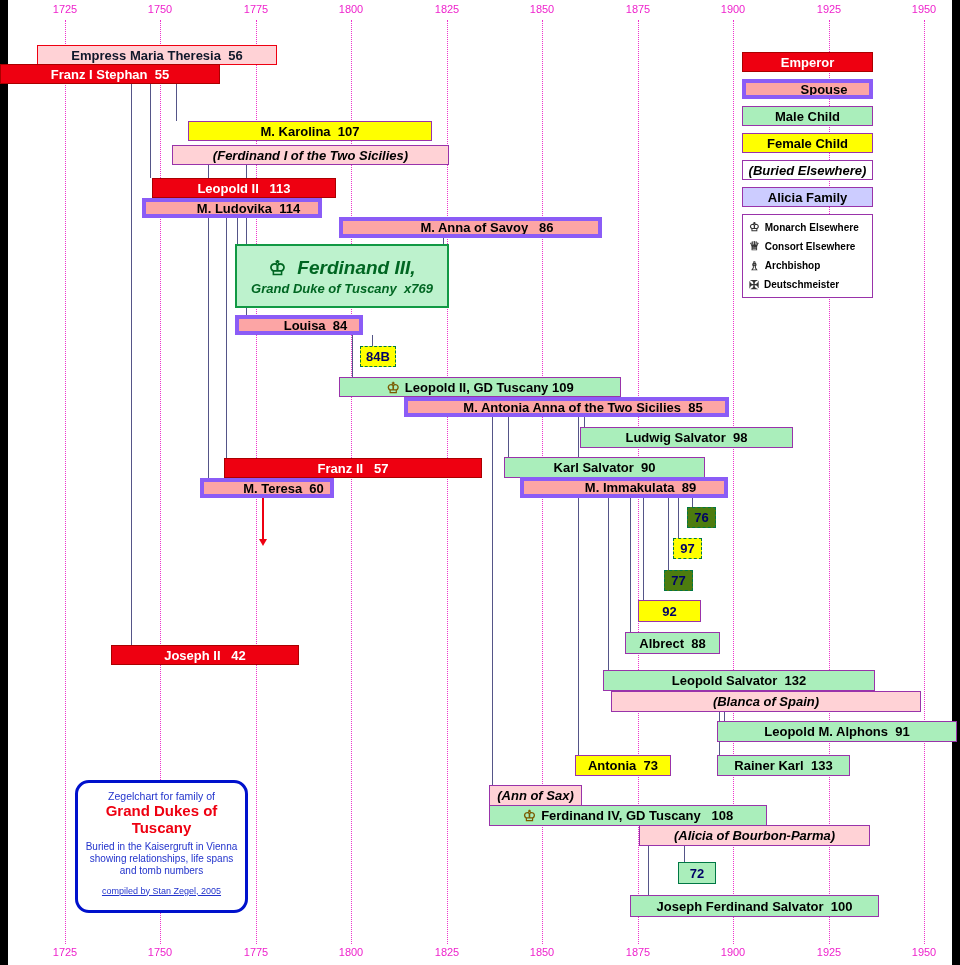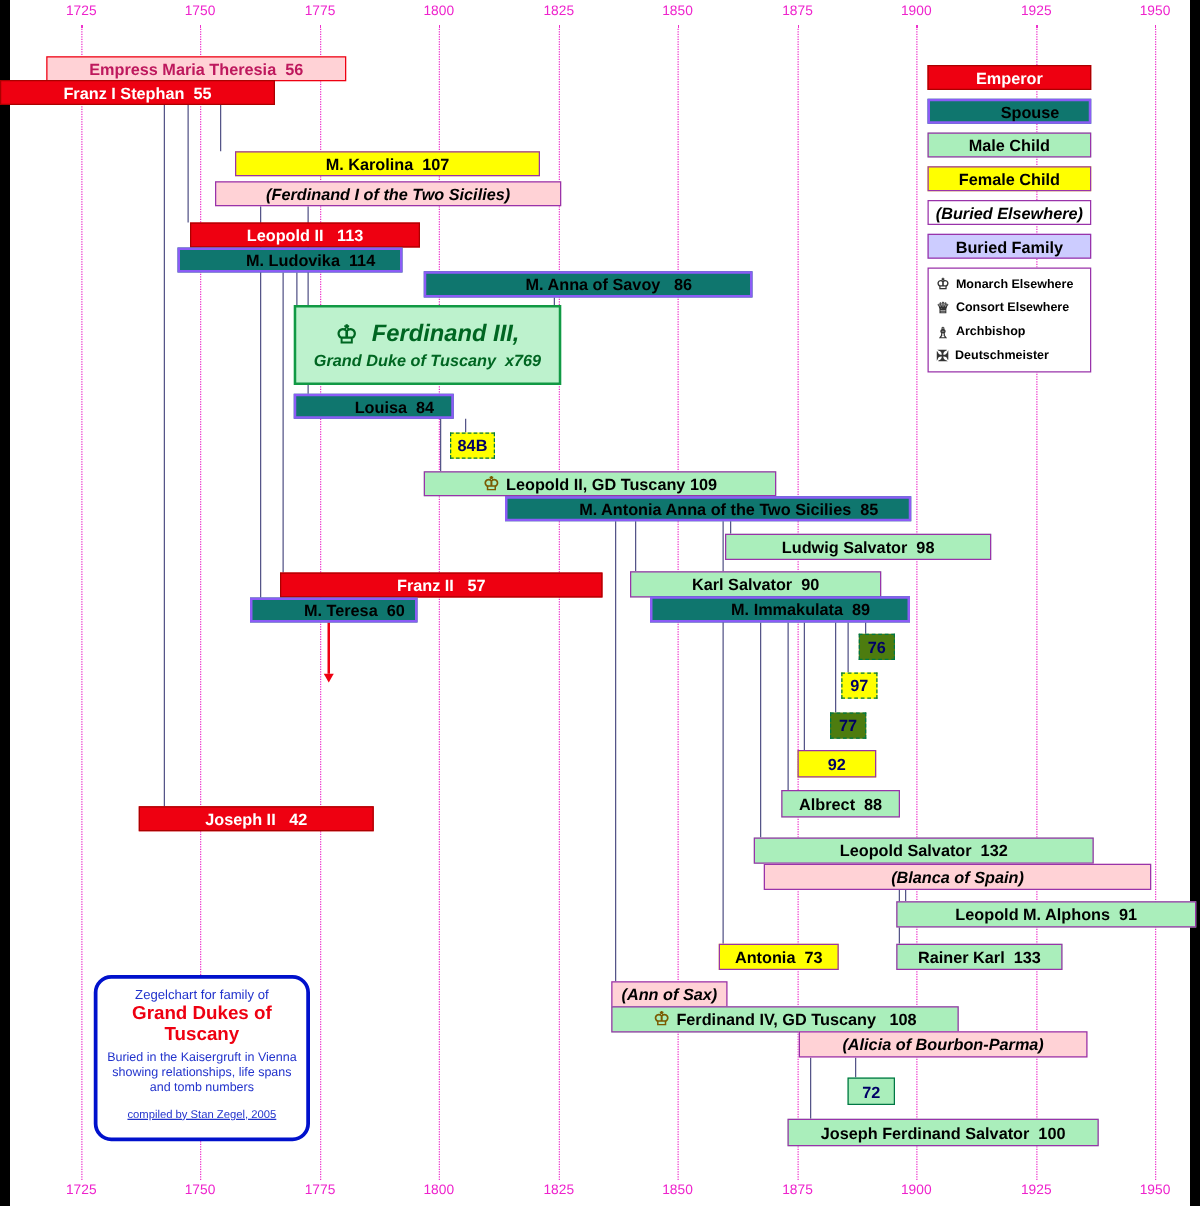--- a/index.html
+++ b/index.html
@@ -13,22 +13,22 @@
   .connector{position:absolute;width:1px;background:#555588;}
   .arrow-line{position:absolute;width:2px;background:#ee0011;}
   .arrow-head{position:absolute;width:0;height:0;border-left:4px solid transparent;
     border-right:4px solid transparent;border-top:7px solid #ee0011;}
   .bar{
     position:absolute;display:flex;align-items:center;justify-content:center;
     font-weight:bold;font-size:13px;box-sizing:border-box;overflow:hidden;
     white-space:pre;line-height:1;
   }
   .emperor{background:#ee0011;border:1px solid #aa0000;color:#ffffff;}
-  .empress{background:#ffd2d6;border:1px solid #ee0011;color:#be185d;}
-  .spouse{background:#0f766e;border:2px solid #8b5cf6;color:#000000;padding-left:33px;}
+  .empress{background:#ffd2d6;border:1px solid #ee0011;color:#0f172a;}
+  .spouse{background:#fca5a5;border:4px solid #8b5cf6;color:#000000;padding-left:33px;}
   .spouse-elsewhere{background:#ffd2d6;border:1px solid #9933aa;color:#000000;font-style:italic;}
   .male{background:#aaeebb;border:1px solid #9933aa;color:#000000;}
   .female{background:#ffff00;border:1px solid #9933aa;color:#000000;}
   .male-dotted{background:#4d7c0f;border:1px dashed #007744;color:#000066;}
   .female-dotted{background:#ffff00;border:1px dashed #007744;color:#000066;}
   .male-box{background:#aaeebb;border:1px solid #007744;color:#000066;}
   .female-box{background:#ffff00;border:1px solid #9933aa;color:#000066;}
   .buried{background:#ffffff;border:1px solid #9933aa;color:#000000;font-style:italic;}
   .other{background:#ccccff;border:1px solid #9933aa;color:#000000;}
   .monarch-box{background:#bdf2cd;border:2px solid #119944;color:#006622;
@@ -163,21 +163,21 @@
       <div class="bar spouse-elsewhere" style="left: 639px; top: 825px; width: 231px; height: 21px;"><span>(Alicia of Bourbon-Parma)</span></div>
       <div class="bar male-box" style="left: 678px; top: 862px; width: 38px; height: 22px;"><span>72</span></div>
       <div class="bar male" style="left: 630px; top: 895px; width: 249px; height: 22px;"><span>Joseph Ferdinand Salvator  100</span></div>
     </div>
   <div id="legend-layer">
       <div class="bar emperor" style="left: 742px; top: 52px; width: 131px; height: 20px;"><span>Emperor</span></div>
       <div class="bar spouse" style="left: 742px; top: 79px; width: 131px; height: 20px;"><span>Spouse</span></div>
       <div class="bar male" style="left: 742px; top: 106px; width: 131px; height: 20px;"><span>Male Child</span></div>
       <div class="bar female" style="left: 742px; top: 133px; width: 131px; height: 20px;"><span>Female Child</span></div>
       <div class="bar buried" style="left: 742px; top: 160px; width: 131px; height: 20px;"><span>(Buried Elsewhere)</span></div>
-      <div class="bar other" style="left: 742px; top: 187px; width: 131px; height: 20px;"><span>Buried Family</span></div>
+      <div class="bar other" style="left: 742px; top: 187px; width: 131px; height: 20px;"><span>Alicia Family</span></div>
     </div>
 
   <div class="symbols-box" id="symbols-box">
       <div class="sym-row">
         <span class="sym-glyph">♔</span>
         <span>Monarch Elsewhere</span>
       </div>
       <div class="sym-row">
         <span class="sym-glyph">♕</span>
         <span>Consort Elsewhere</span>

